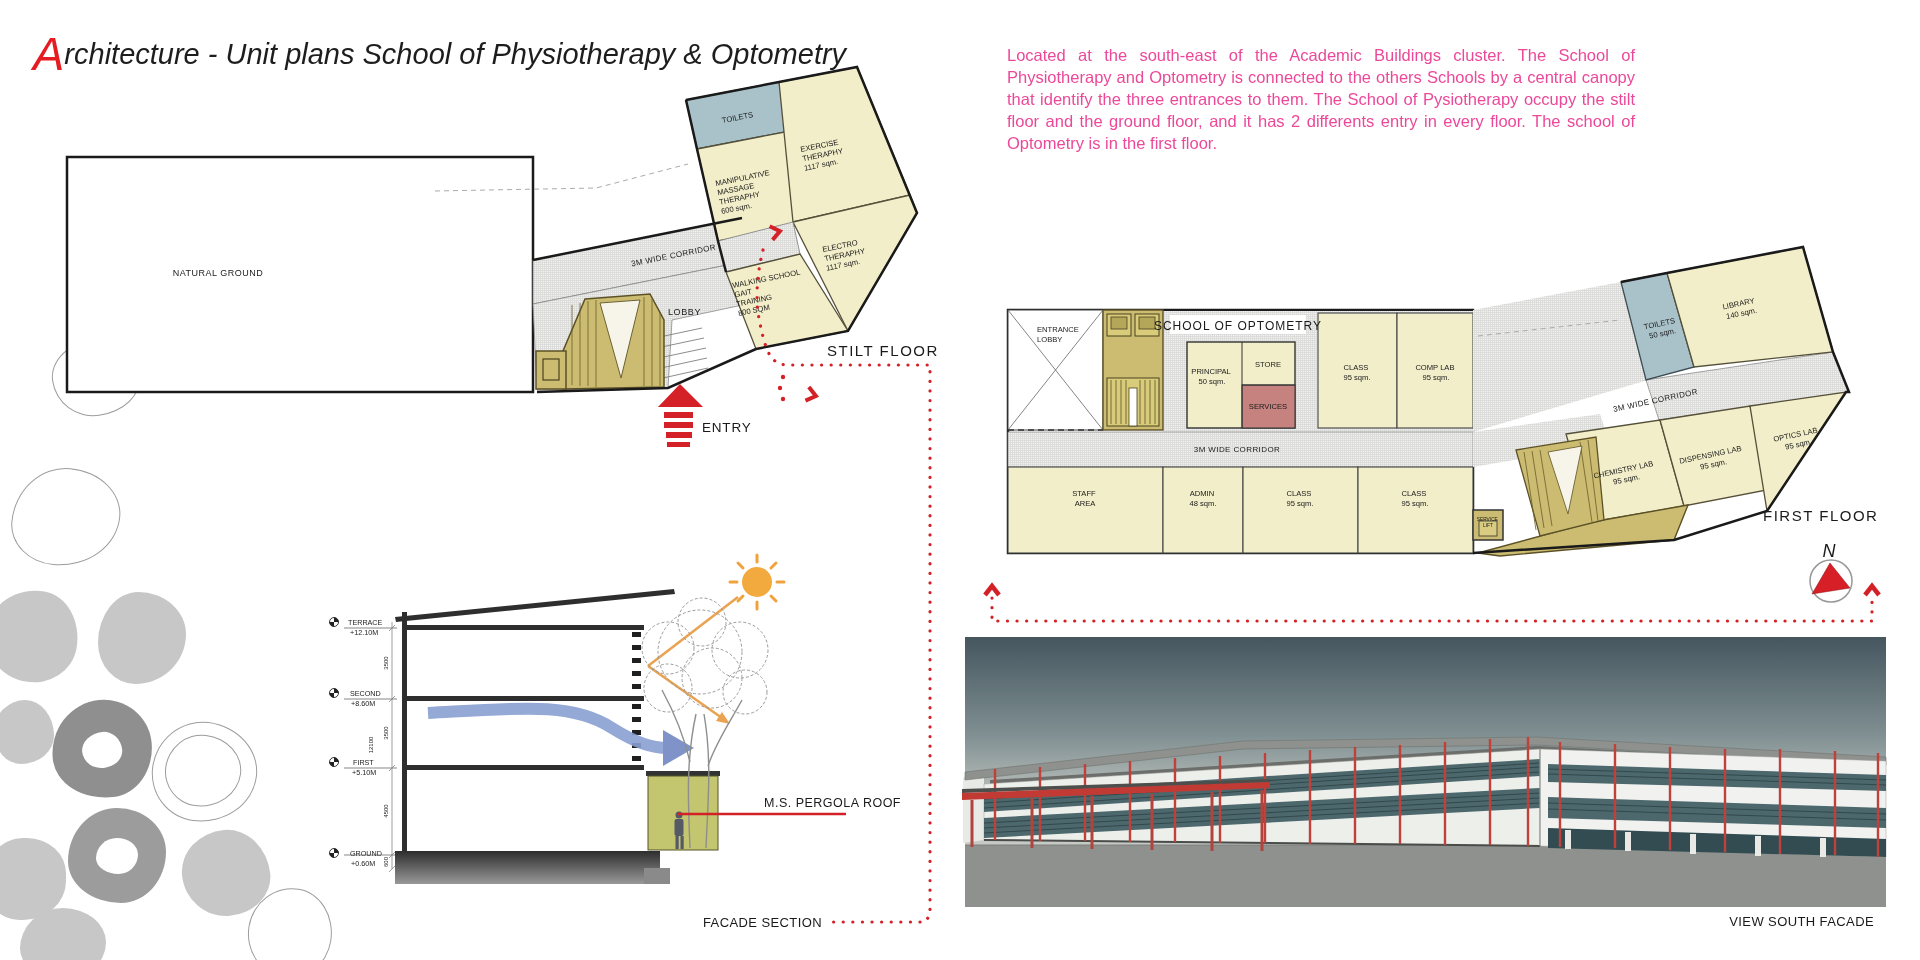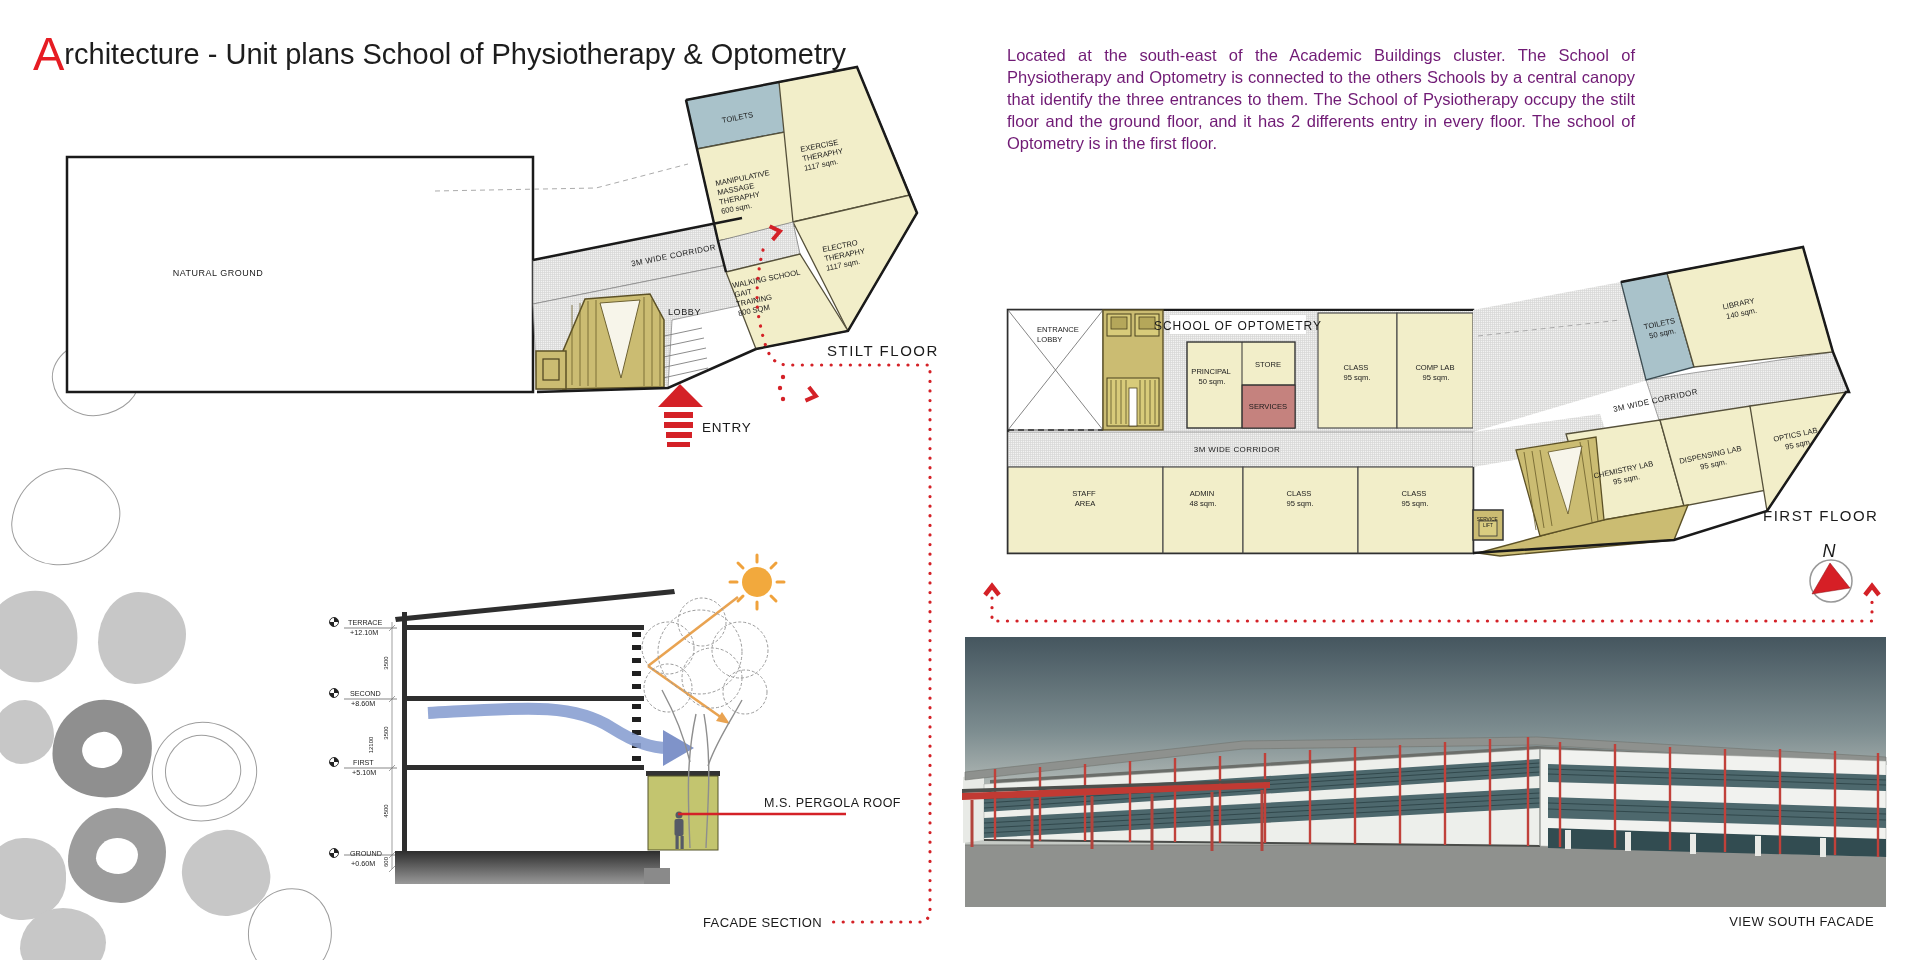--- a/index.html
+++ b/index.html
@@ -1,23 +1,23 @@
 <!DOCTYPE html>
 <html><head>
 <meta charset="utf-8">
 <style>
   html,body{margin:0;padding:0;background:#e8e8e8;}
   #board{position:relative;width:1920px;height:960px;background:#ffffff;overflow:hidden;
          font-family:"Liberation Sans",sans-serif;}
   
   #title{position:absolute;left:33px;top:30px;white-space:nowrap;color:#1d1d1d;
-         font-size:29px;letter-spacing:0px;}
+         font-size:29px;letter-spacing:0px;font-style:italic;}
   #title .initial{color:#e61c23;font-size:47px;line-height:1;vertical-align:-6px;}
   
-  #intro{position:absolute;left:1007px;top:44px;width:628px;color:#701a75;
+  #intro{position:absolute;left:1007px;top:44px;width:628px;color:#ec4899;
          font-size:16.5px;line-height:1.34;text-align:justify;}
   #intro p{margin:0 0 22px 0;}
   
   .pebble{position:absolute;}
   .peb-outline{background:#ffffff;border:1.6px solid #9d9d9d;}
   .peb-light{background:#c7c7c7;}
   .peb-dark{background:#8f8f8f;}
   .peb-mid{background:#9c9c9c;}
   .peb-inner-white{position:absolute;background:#ffffff;}
   .peb-inner-line{position:absolute;border:1.3px solid #9d9d9d;background:transparent;}

